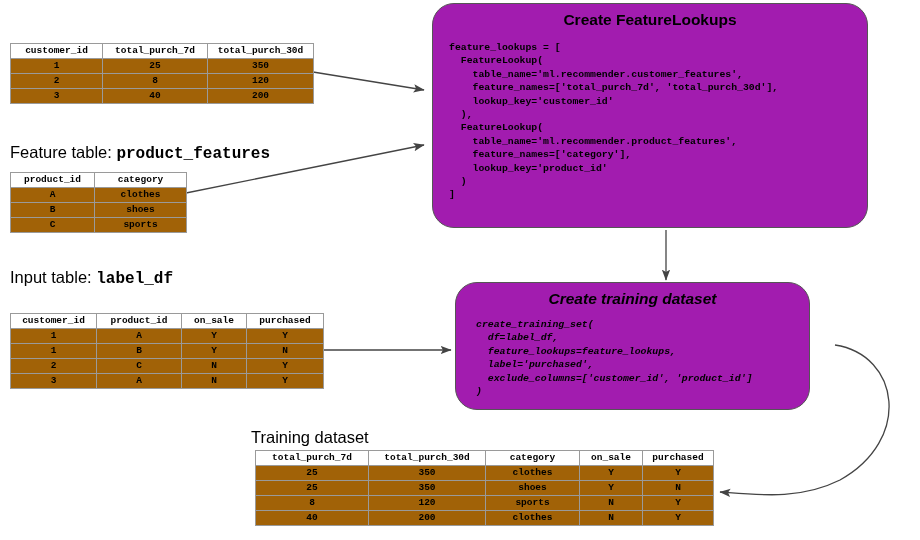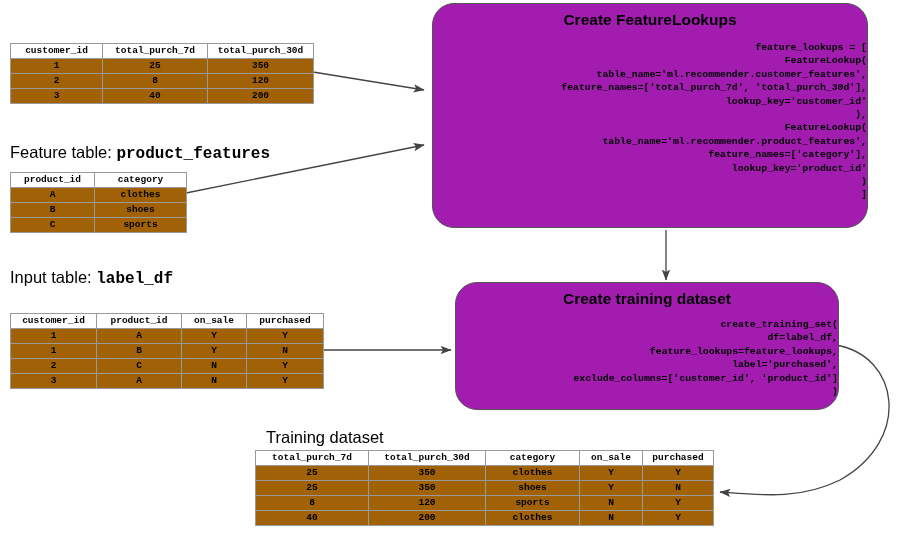--- a/index.html
+++ b/index.html
@@ -63,21 +63,20 @@
     color:#000;
     margin-top:7px;
   }
   .code{
     font-family:"Liberation Mono","DejaVu Sans Mono",monospace;
     font-size:9.8px;
     font-weight:bold;
     line-height:13.4px;
     white-space:pre;
     color:#000;
-    text-align:right;
   }
 </style>
 </head>
 <body>
 
 <div class="canvas">
 
   <svg class="arrows" viewBox="0 0 920 540">
     <defs>
       <marker id="ah" markerWidth="9" markerHeight="9" refX="8" refY="3.2" orient="auto" markerUnits="strokeWidth">
@@ -214,31 +213,31 @@
     lookup_key='customer_id'
   ),
   FeatureLookup(
     table_name='ml.recommender.product_features',
     feature_names=['category'],
     lookup_key='product_id'
   )
 ]</div>
   </div>
 
-  <div class="box" style="left:455px;top:282px;width:384px;height:128px;">
+  <div class="box" style="left:455px;top:282px;width:355px;height:128px;font-style:italic;">
     <div class="box-title">Create training dataset</div>
     <div class="code" style="margin:10px 0 0 20px;">create_training_set(
   df=label_df,
   feature_lookups=feature_lookups,
   label='purchased',
   exclude_columns=['customer_id', 'product_id']
 )</div>
   </div>
 
-  <div class="caption" style="left:266px;top:428px;">Training dataset</div>
+  <div class="caption" style="left:251px;top:428px;">Training dataset</div>
   <table class="tbl" style="left:255px;top:450px;width:458px;">
     <colgroup>
         <col style="width:113px">
         <col style="width:117px">
         <col style="width:94px">
         <col style="width:63px">
         <col style="width:71px">
       </colgroup>
     <thead>
       <tr>

